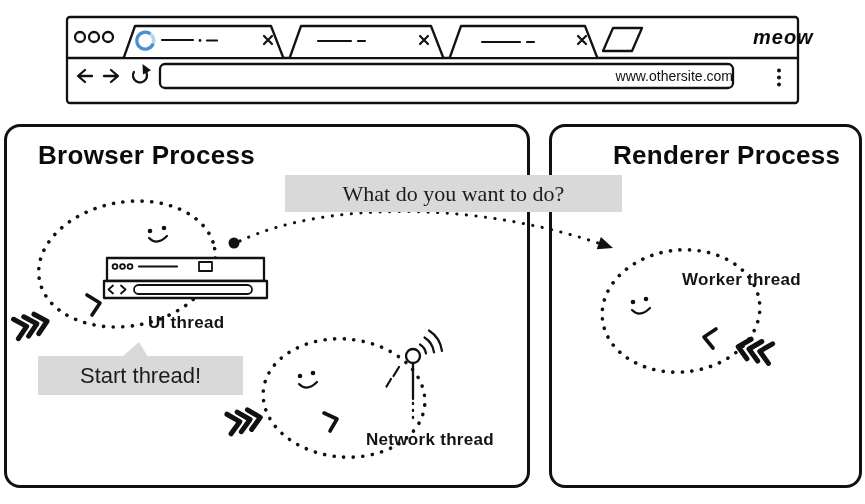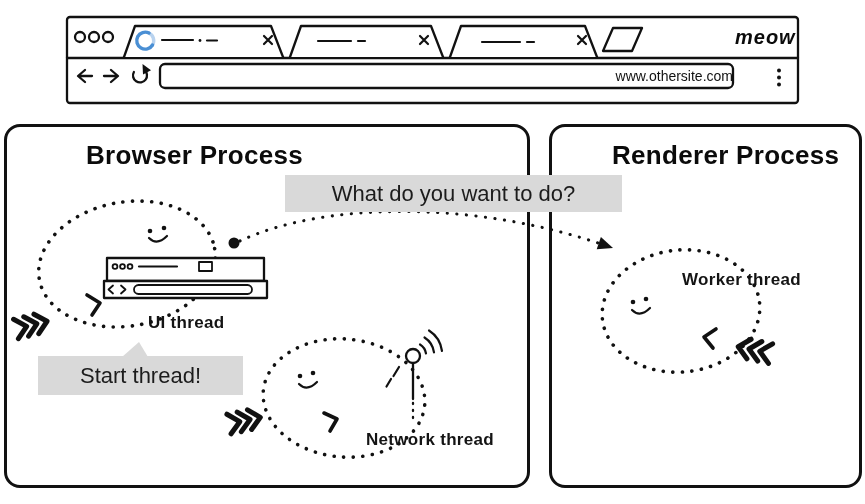--- a/index.html
+++ b/index.html
@@ -18,21 +18,20 @@
     border-radius:16px;
     z-index:1;
   }
   .proc-title {
     position:absolute;
     font-size:26px;
     font-weight:bold;
     letter-spacing:.3px;
     color:#0b0b0b;
     z-index:3;
-    margin-left:48px;
   }
   .bubble {
     position:absolute;
     background:#d9d9d9;
     color:#1c1c1c;
     display:flex;
     align-items:center;
     justify-content:center;
     font-size:22px;
     z-index:3;
@@ -62,21 +61,21 @@
     position:absolute;
     left:188px; top:66px; width:545px; height:20px;
     border:none; outline:none; background:transparent;
     font-family:"Liberation Sans", sans-serif;
     font-size:14px; color:#111;
     z-index:3;
     text-align:right;
   }
   .logo {
     position:absolute;
-    left:735px; top:26px;
+    left:753px; top:26px;
     font-size:20px; font-weight:bold; font-style:italic;
     letter-spacing:1px; color:#0b0b0b;
     z-index:3;
   }
 </style>
 </head>
 <body>
 
 <div class="panel" style="left:4px; top:124px; width:526px; height:364px;"></div>
 <div class="panel" style="left:549px; top:124px; width:313px; height:364px;"></div>
@@ -228,23 +227,23 @@
     </g>
   </g>
 </svg>
 
 <input class="url-input" readonly="" value="www.othersite.com" style="">
 
 <div class="logo">meow</div>
 
 <div class="proc-title" style="left:38px; top:140px;">Browser Process</div>
 
-<div class="proc-title" style="left:564px; top:140px;">Renderer Process</div>
-
-<div class="bubble" style="left:285px; top:175px; width:337px; height:37px;">What do you want to do?</div>
+<div class="proc-title" style="left:613px; top:140px;">Renderer Process</div>
+
+<div class="bubble" style="left:285px; top:175px; width:337px; height:37px;font-family:Liberation Serif, serif;">What do you want to do?</div>
 
 <div class="bubble" style="left:38px; top:356px; width:205px; height:39px;">Start thread!</div>
 
 <div class="thread-label" style="left:148px; top:313px;text-align:right;">UI thread</div>
 
 <div class="thread-label" style="left:366px; top:430px;">Network thread</div>
 
 <div class="thread-label" style="left:682px; top:270px;">Worker thread</div>
 
 </body></html>

